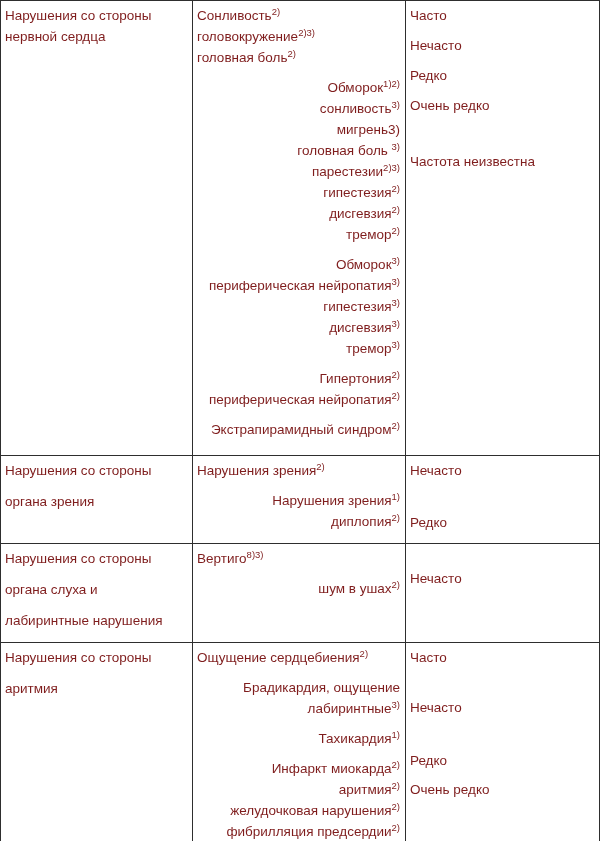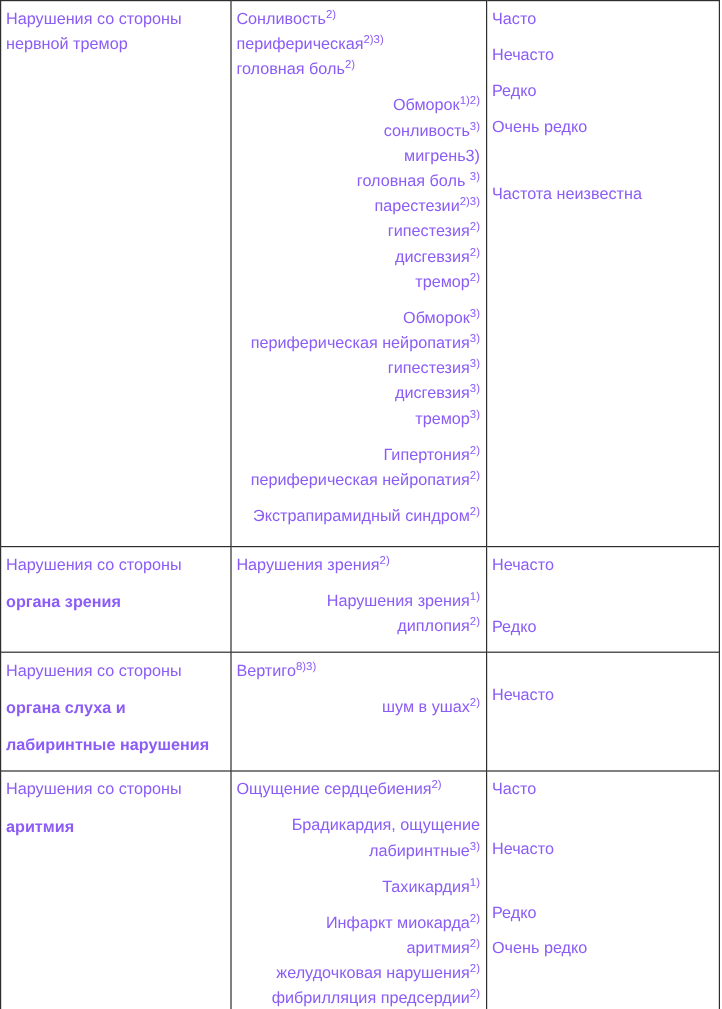--- a/index.html
+++ b/index.html
@@ -3,21 +3,21 @@
 <meta charset="utf-8">
 <style>
   html, body { margin: 0; padding: 0; background: #ffffff; }
   #screen {
     position: relative;
     width: 602px; height: 841px;
     overflow: hidden;
     background: #ffffff;
     font-family: "Liberation Sans", "DejaVu Sans", sans-serif;
     font-size: 13.5px;
-    color: #8b5cf6;
+    color: #7f1d1d;
   }
   table.adv {
     border-collapse: collapse;
     table-layout: fixed;
     width: 599px;
     margin: 0;
   }
   table.adv td {
     border: 1px solid #2e2e2e;
     vertical-align: top;
@@ -30,21 +30,21 @@
   col.c3 { width: 194px; }
 
   tr.r0 td { height: 450px; }
   tr.r1 td { height: 83px; }
   tr.r2 td { height: 94px; }
   tr.r3 td { height: 201px; }
 
   .organ p, .reactions p, .freqs p { margin: 0; }
 
   
-  td.organ.spaced p + p { margin-top: 10px; font-weight: bold; }
+  td.organ.spaced p + p { margin-top: 10px; }
 
   
   .grp + .grp { margin-top: 9px; text-align: right; }
 
   .sup {
     font-size: 9.5px;
     vertical-align: 5px;
     line-height: 0;
   }
 
@@ -64,26 +64,26 @@
   <table class="adv">
     <colgroup>
       <col class="c1">
         <col class="c2">
         <col class="c3">
     </colgroup>
     <tbody id="table-body">
         <tr class="r0">
           <td class="organ">
             <p>Нарушения со стороны</p>
-            <p>нервной тремор</p>
+            <p>нервной сердца</p>
           </td>
           <td class="reactions">
             <div class="grp">
               <p><span>Сонливость</span><span class="sup">2)</span></p>
-              <p><span>периферическая</span><span class="sup">2)3)</span></p>
+              <p><span>головокружение</span><span class="sup">2)3)</span></p>
               <p><span>головная боль</span><span class="sup">2)</span></p>
             </div>
             <div class="grp">
               <p><span>Обморок</span><span class="sup">1)2)</span></p>
               <p><span>сонливость</span><span class="sup">3)</span></p>
               <p><span>мигрень3)</span></p>
               <p><span>головная боль </span><span class="sup">3)</span></p>
               <p><span>парестезии</span><span class="sup">2)3)</span></p>
               <p><span>гипестезия</span><span class="sup">2)</span></p>
               <p><span>дисгевзия</span><span class="sup">2)</span></p>

